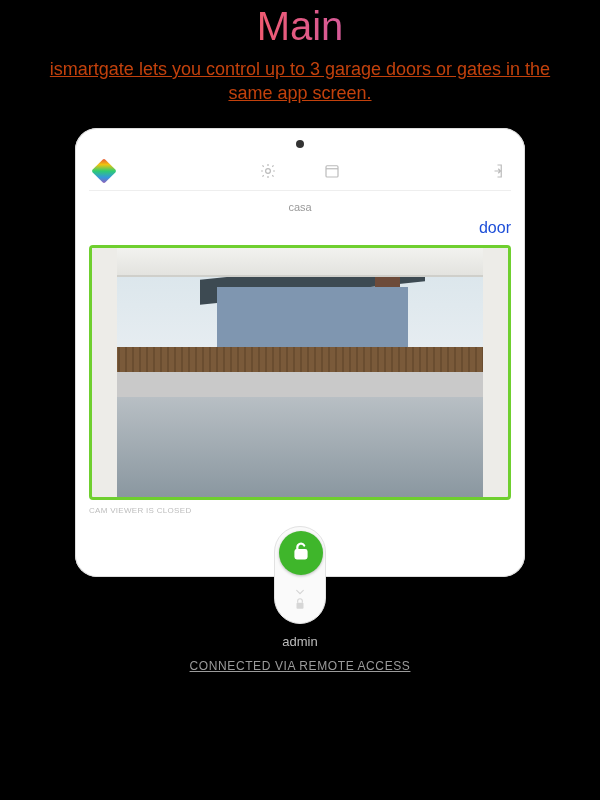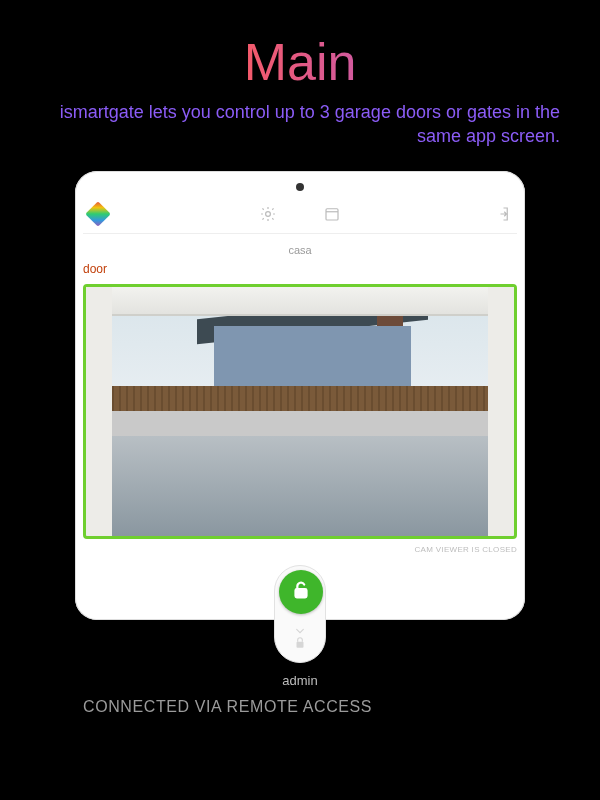--- a/index.html
+++ b/index.html
@@ -5,42 +5,43 @@
     * { margin: 0; padding: 0; box-sizing: border-box; }
     body {
       width: 600px;
       height: 800px;
       background: #000;
       font-family: -apple-system, BlinkMacSystemFont, "Segoe UI", Helvetica, Arial, sans-serif;
       overflow: hidden;
     }
     .hero-title {
       text-align: center;
-      font-size: 52px;
+      font-size: 40px;
       font-weight: 400;
-      padding-top: 32px;
+      padding-top: 4px;
       background: linear-gradient(90deg, #ff6a3d 0%, #ff5a5a 35%, #d05aa0 60%, #8a5ac8 100%);
       -webkit-background-clip: text;
       background-clip: text;
       color: transparent;
     }
     .hero-sub {
-      color: #8b5cf6;
-      text-align: right;
+      color: #c2410c;
+      text-align: center;
       font-size: 18px;
       line-height: 1.35;
       padding: 8px 40px 22px;
       font-weight: 300;
+      text-decoration: underline;
     }
     .tablet {
       width: 450px;
       margin: 0 auto;
       background: #fff;
       border-radius: 22px;
-      padding: 8px 8px 0;
+      padding: 8px 14px 0;
       box-shadow: 0 0 0 1px #ddd inset;
       height: 449px;
       position: relative;
     }
     .tablet-cam {
       width: 8px; height: 8px; background: #333; border-radius: 50%;
       margin: 4px auto 8px;
     }
     .toolbar {
       display: flex;
@@ -61,23 +62,23 @@
       border-radius: 2px;
     }
     .ico { color: #aaa; display:inline-flex; }
     .location {
       text-align: center;
       color: #9a9a9a;
       font-size: 11px;
       padding: 10px 0 2px;
     }
     .door-name {
-      text-align: left;
-      color: #c2410c;
-      font-size: 12px;
+      text-align: right;
+      color: #1d4ed8;
+      font-size: 16px;
       padding: 4px 0 8px;
     }
     .cam-frame {
       border: 3px solid #6fcf2f;
       border-radius: 4px;
       height: 255px;
       overflow: hidden;
       position: relative;
       background: #888;
     }
@@ -89,21 +90,21 @@
     .fence { position:absolute; top:40%; left:0; right:0; height:10%;
       background: repeating-linear-gradient(90deg,#7a5a3a 0 5px,#6a4d30 5px 7px); }
     .sidewalk { position:absolute; top:50%; left:0; right:0; height:12%; background:#c9c9c9; }
     .drive { position:absolute; top:60%; left:0; right:0; bottom:0;
       background: linear-gradient(#b8bfc4,#8a97a0); }
     .gar-top { position:absolute; top:0; left:0; right:0; height:12%;
       background: linear-gradient(#f2f2ef,#e3e3df); border-bottom:2px solid #cfcfca;}
     .gar-left { position:absolute; top:0; left:0; width:6%; bottom:0; background:#edece8;}
     .gar-right{ position:absolute; top:0; right:0; width:6%; bottom:0; background:#edece8;}
     .cam-status {
-      text-align: right;
+      text-align: left;
       color: #bdbdbd;
       font-size: 8px;
       letter-spacing: 0.3px;
       padding-top: 6px;
       line-height: 1.35;
     }
     .toggle-wrap {
       display:flex; justify-content:center; padding: 10px 0 6px;
     }
     .toggle {
@@ -122,22 +123,22 @@
     }
     .lock-bottom {
       position:absolute; bottom:8px; left:0; right:0;
       display:flex; flex-direction:column; align-items:center; gap:2px;
       color:#cfcfcf;
     }
     .user {
       text-align:center; color:#bdbdbd; font-size:13px; padding-top:4px;
     }
     .conn {
-      color:#9b9b9b; font-size:16px;
-      letter-spacing:.6px; padding-top:10px;
+      text-align:center; color:#9b9b9b; font-size:12px;
+      letter-spacing:.6px; padding-top:10px;text-decoration:underline;
     }
   </style>
 </head>
 <body>
 
 <div class="hero-title">Main</div>
 <div class="hero-sub">ismartgate lets you control up to 3 garage doors or gates in the same app screen.</div>
 
 <div class="tablet">
   <div class="tablet-cam"></div>

